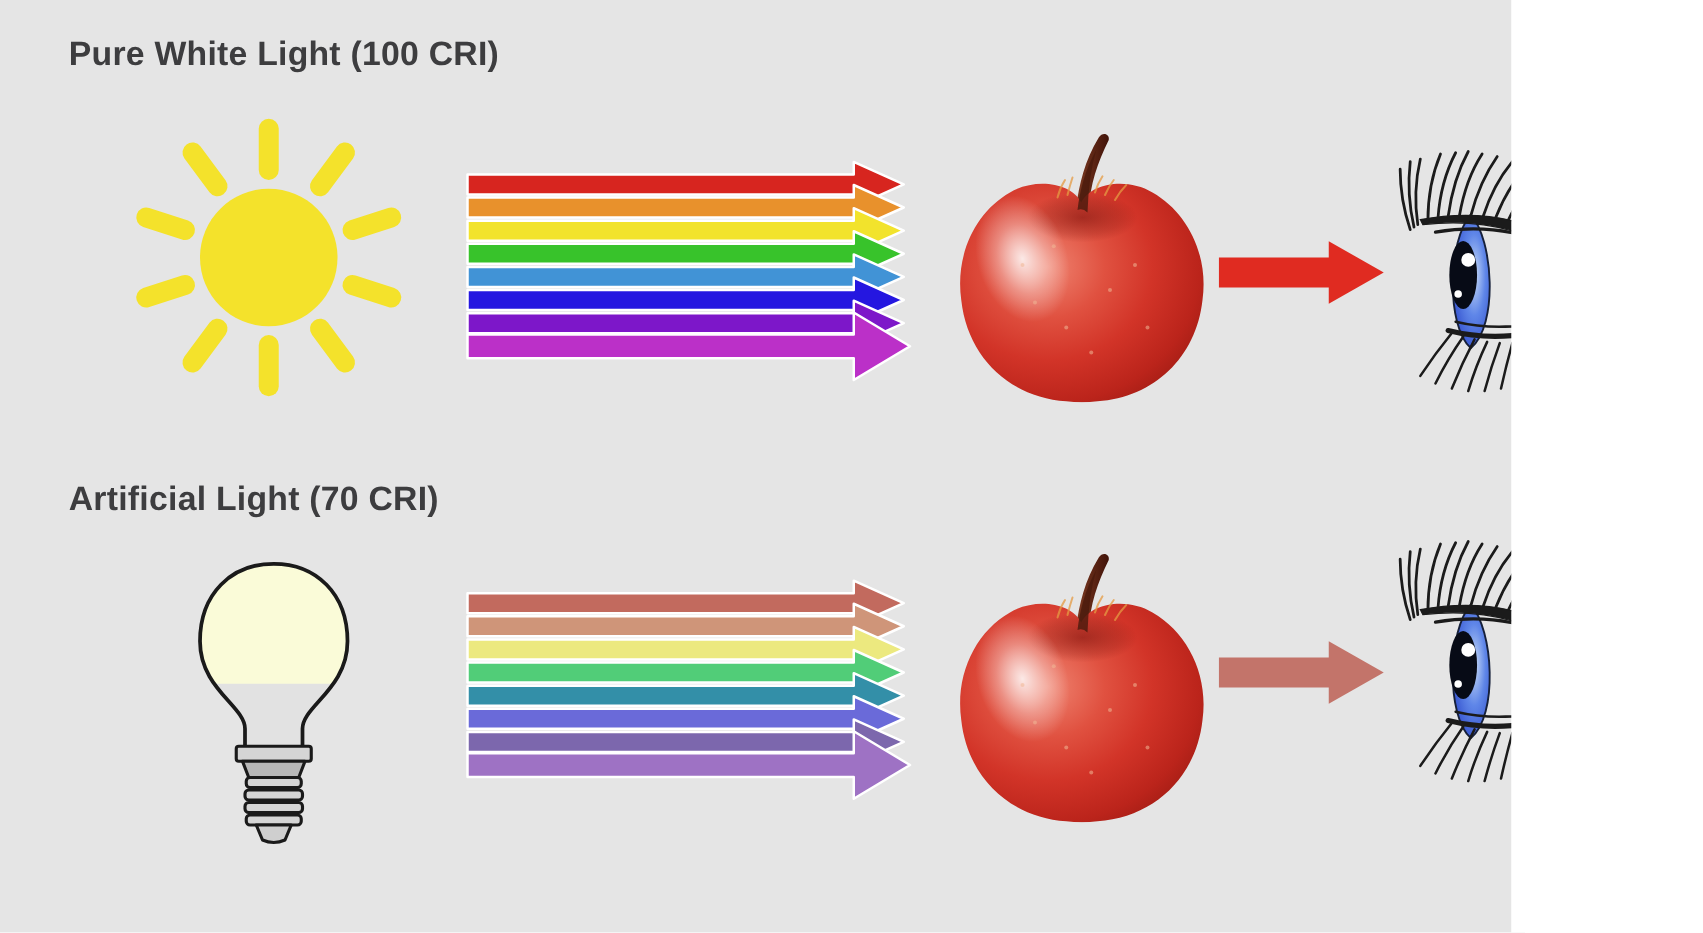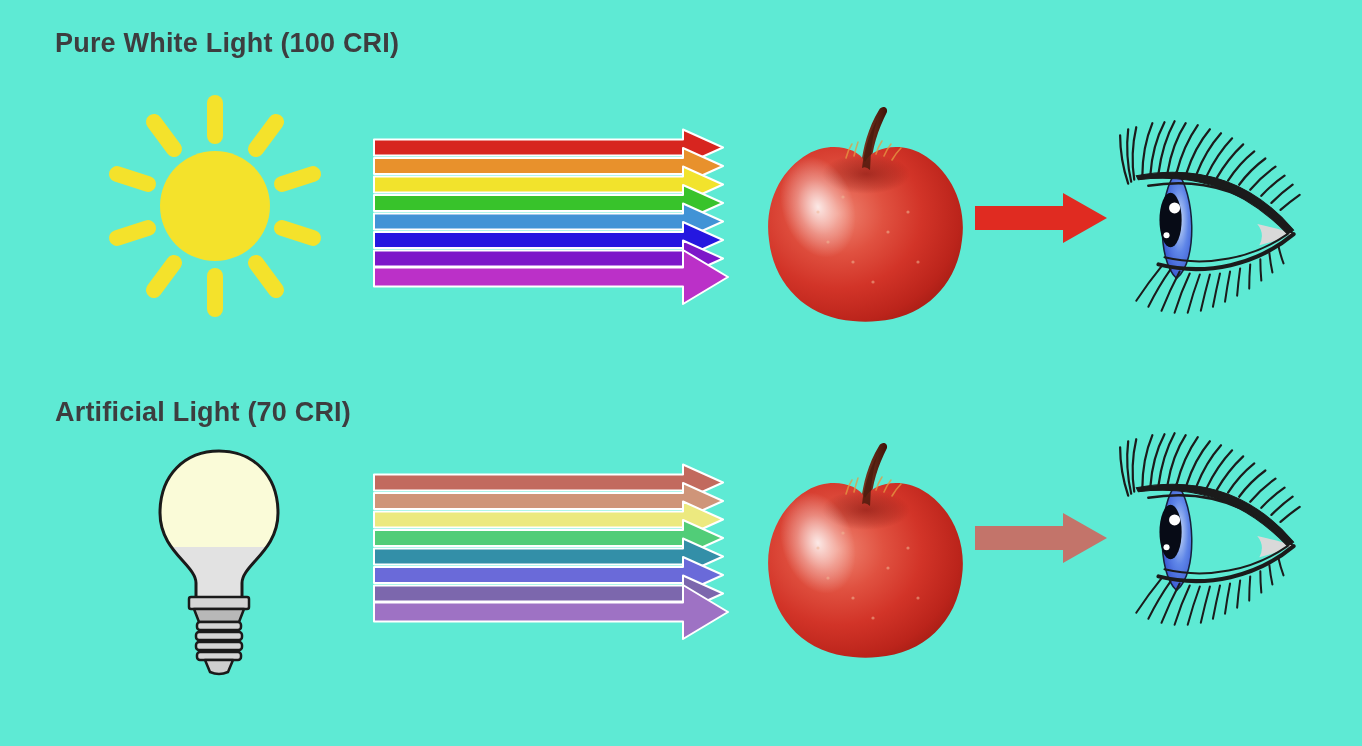--- a/index.html
+++ b/index.html
@@ -1,25 +1,25 @@
 <!DOCTYPE html>
 <html><head>
 <meta charset="utf-8">
 <style>
   html,body{margin:0;padding:0;background:#fff;}
   .canvas{
-    position:relative;width:1362px;height:746px;background:#5eead4;overflow:hidden;
+    position:relative;width:1209px;height:746px;background:#e5e5e5;overflow:hidden;
     font-family:"Liberation Sans","DejaVu Sans",sans-serif;
   }
   .row-title{
     position:absolute;left:55px;margin:0;
     font-size:27px;font-weight:800;letter-spacing:.2px;color:#3d3d3f;
   }
   #title-row1{top:28px;}
-  #title-row2{top:397px;}
+  #title-row2{top:384px;}
   .abs{position:absolute;}
   svg{display:block;}
 </style>
 </head>
 <body>
 
 <div class="canvas">
 
   <svg width="0" height="0" style="position:absolute" aria-hidden="true">
     <defs>

